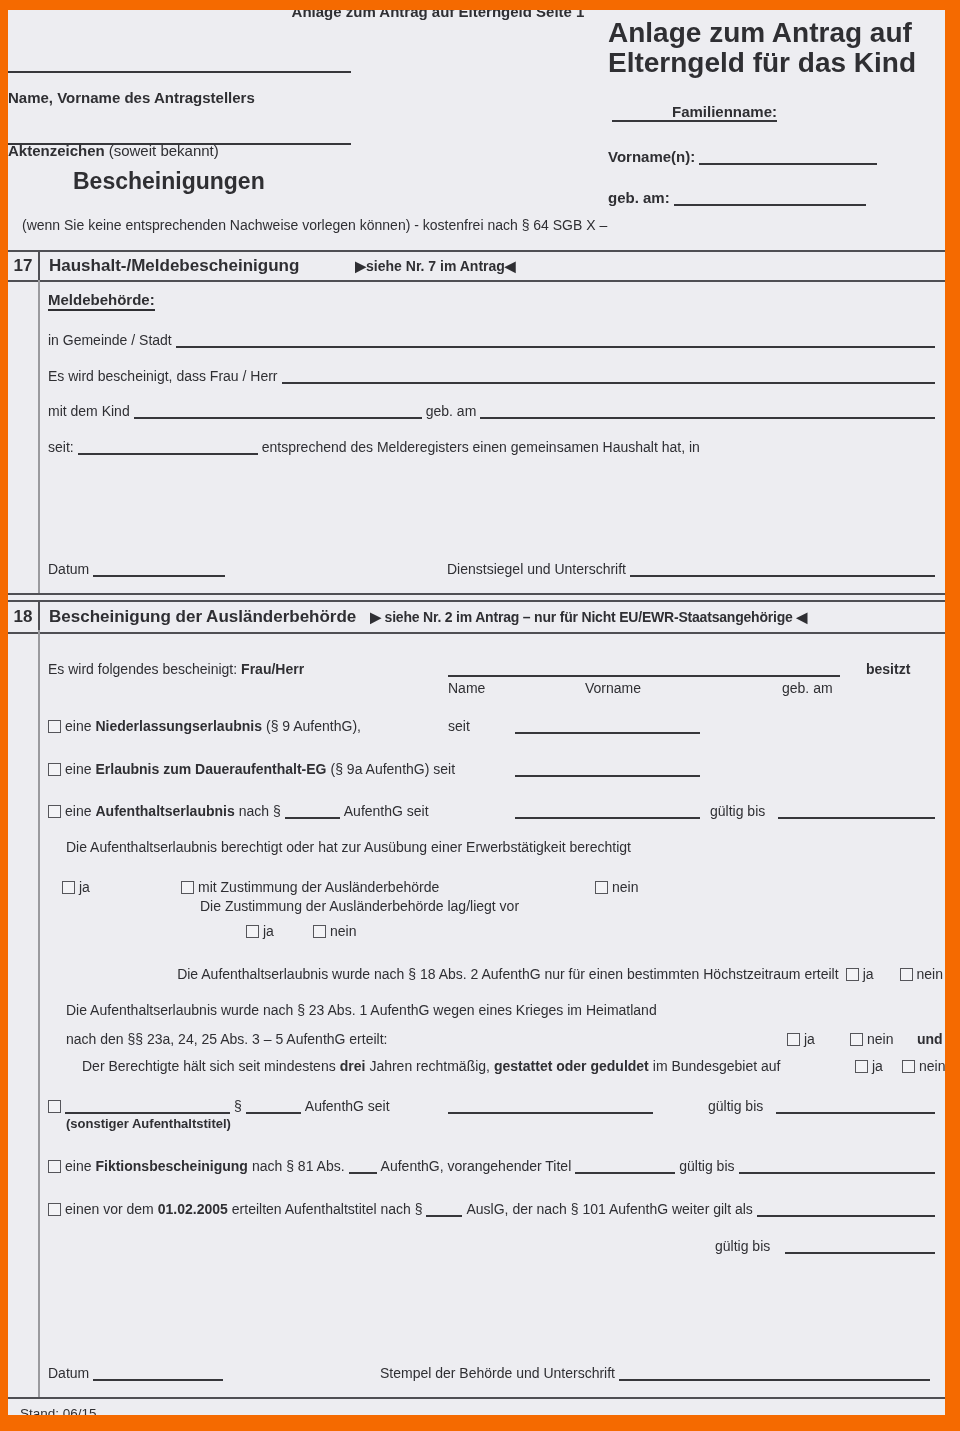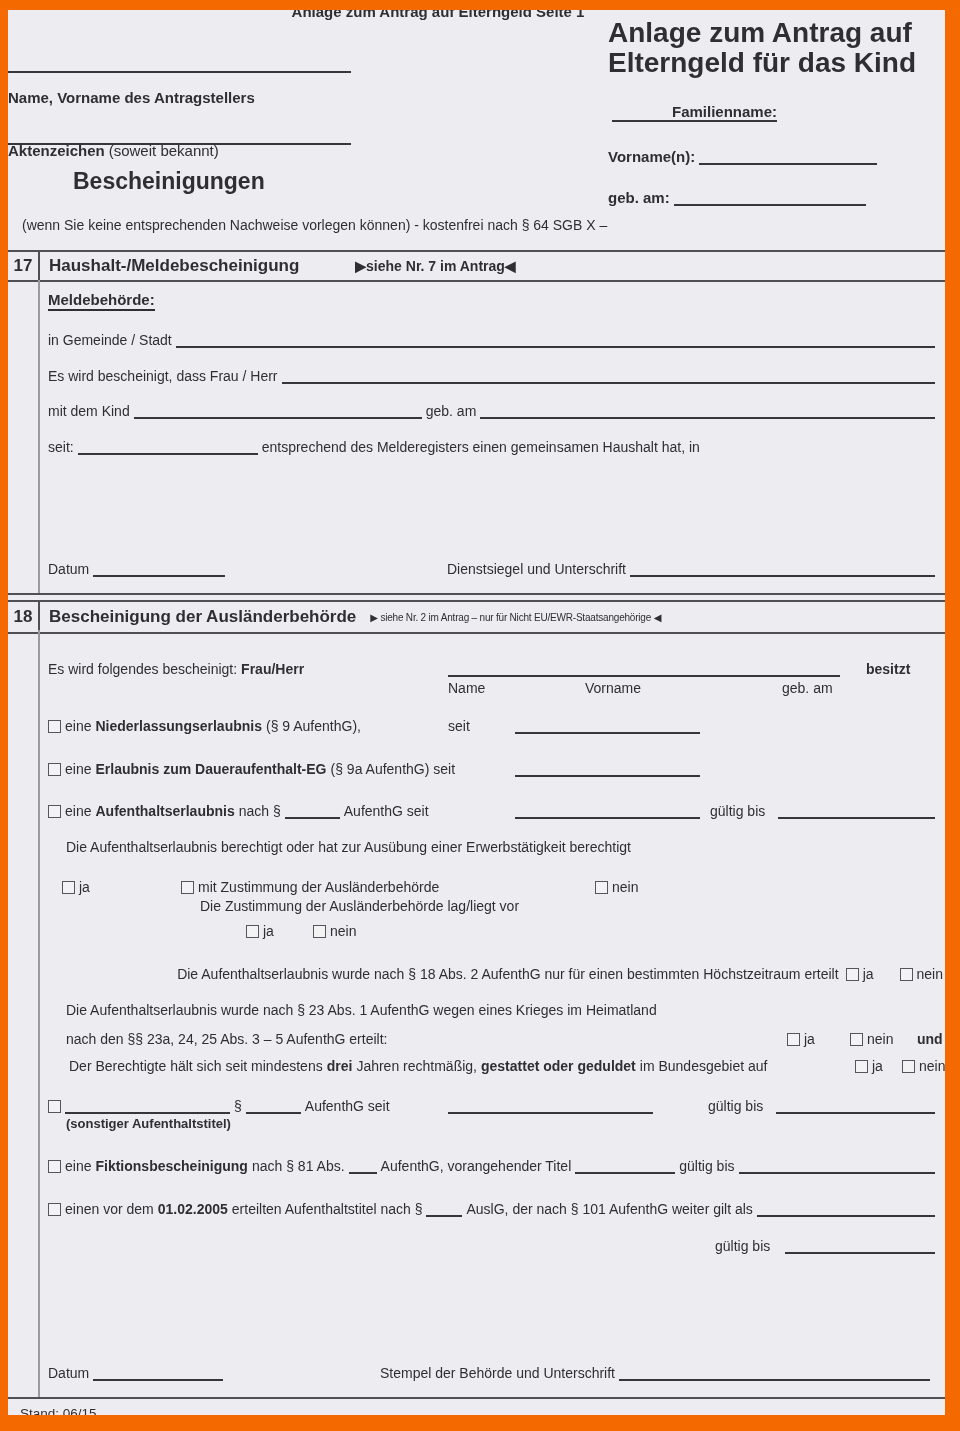--- a/index.html
+++ b/index.html
@@ -22,21 +22,21 @@
   .fs13 { font-size:13px; }
   .big-title { font-size:28px; font-weight:700; line-height:30px; }
   .top-title { font-size:15px; font-weight:700; }
   .besch-title { font-size:23px; font-weight:700; }
   .sec-head { position:absolute; left:0; right:0; display:flex; align-items:center;
               border-top:2px solid #4F4F54; border-bottom:2px solid #4F4F54; }
   .num { flex:none; width:30px; align-self:stretch; display:flex; align-items:center; justify-content:center;
          font-weight:700; font-size:17px; border-right:2px solid #4F4F54; }
   .sec-title { font-weight:700; font-size:17px; margin-left:9px; }
   .sec-ref { font-weight:700; font-size:14px; margin-left:56px; }
-  .sec-ref2 { font-weight:400; font-size:10px; margin-left:14px; letter-spacing:-0.2px; }
+  .sec-ref2 { font-weight:700; font-size:14px; margin-left:14px; letter-spacing:-0.2px; }
   .sec-body { position:absolute; left:0; right:0; border-bottom:2px solid #4F4F54; }
   .vline { position:absolute; left:30px; width:2px; background:#9A9A9E; }
   .u2 { border-bottom:2px solid #2F2F33; padding-bottom:1px; }
   .stand { position:absolute; font-size:13.5px; }
 </style>
 </head>
 <body>
 
 <div class="page">
   <div class="sheet">
@@ -218,21 +218,21 @@
         <span>ja</span>
       </span>
       <span class="in" style="left:784px;">
         <span class="cb"></span>
         <span>nein</span>
       </span>
       <span class="in b" style="left:851px;">und</span>
     </div>
 
     <div class="rel" style="left:58px; right:10px; top:1045px;">
-      <span class="in" style="left:3px;justify-content:flex-end;">
+      <span class="in" style="left:16px;justify-content:flex-end;">
         <span>Der Berechtigte hält sich seit mindestens</span>
         <span class="b">drei</span>
         <span>Jahren rechtmäßig,</span>
         <span class="b">gestattet oder geduldet</span>
         <span>im Bundesgebiet auf</span>
       </span>
       <span class="in" style="left:789px;">
         <span class="cb"></span>
         <span>ja</span>
       </span>

